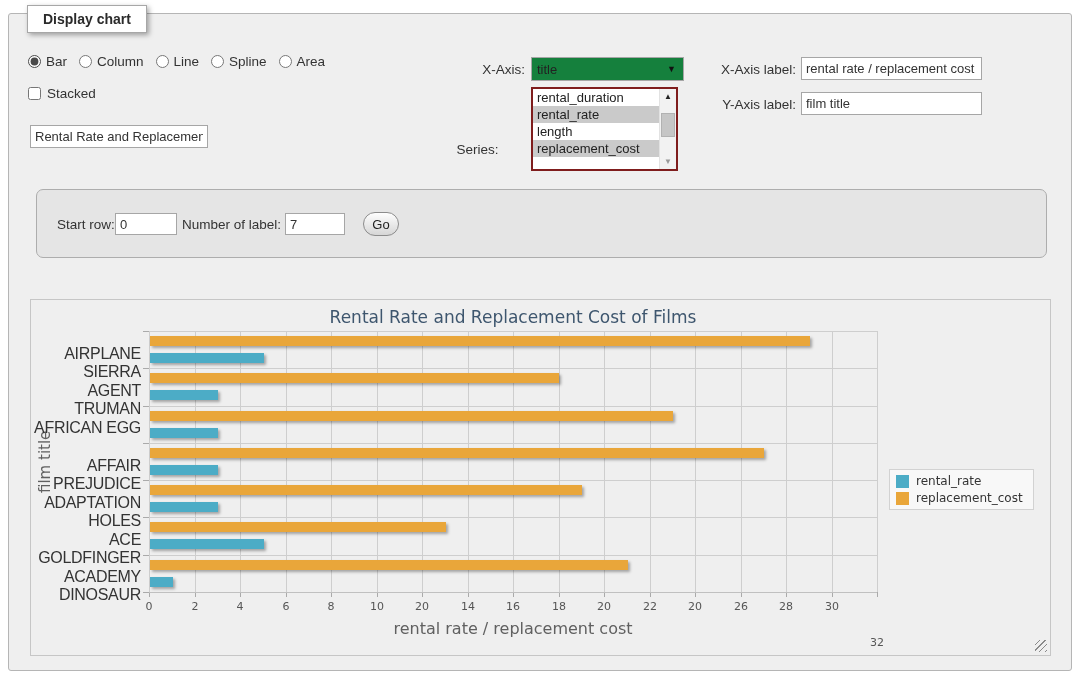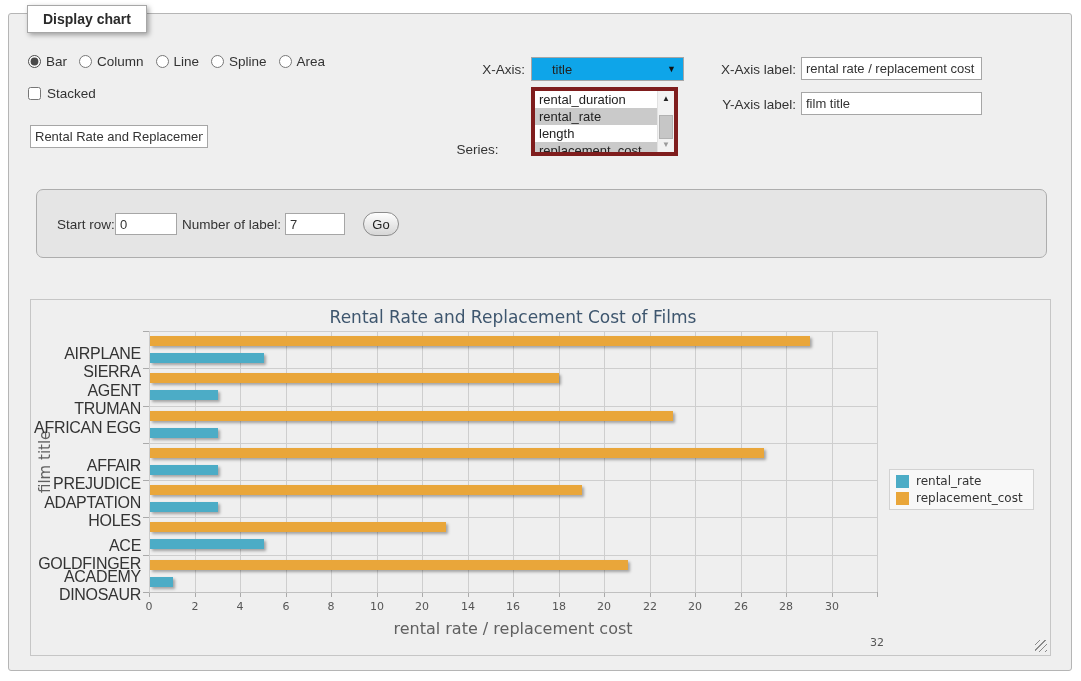--- a/index.html
+++ b/index.html
@@ -22,25 +22,25 @@
 
   .text-input { border:1px solid #a6a6a6; background:#fff; font-size:13px; color:#333;
                 font-family:"Liberation Sans", sans-serif; padding:2px 4px; }
   .title-input { left:30px; top:125px; width:178px; height:23px; }
 
   .lbl-xaxis   { left:430px; top:62px;  width:95px; text-align:right; }
   .lbl-series  { left:430px; top:142px; width:95px; text-align:center; }
   .lbl-xlabel  { left:700px; top:62px;  width:96px; text-align:right; }
   .lbl-ylabel  { left:700px; top:97px;  width:96px; text-align:right; }
 
-  .select-box { left:531px; top:57px; width:153px; height:24px; background:#0ea5e9; border:1px solid #a6a6a6;
-                font-size:13px; color:#222; display:flex; align-items:center; padding-left:20px; }
+  .select-box { left:531px; top:57px; width:153px; height:24px; background:#15803d; border:1px solid #a6a6a6;
+                font-size:13px; color:#222; display:flex; align-items:center; padding-left:5px; }
   .select-arrow { position:absolute; right:7px; top:7px; font-size:9px; color:#111; line-height:1; }
 
-  .listbox { left:531px; top:87px; width:147px; height:69px; background:#fff; border:4px solid #7f1d1d; display:flex; }
+  .listbox { left:531px; top:87px; width:147px; height:84px; background:#fff; border:2px solid #7f1d1d; display:flex; }
   .list-items { flex:1; overflow:hidden; }
   .list-item { height:17px; line-height:17px; font-size:13px; color:#222; padding-left:4px; white-space:nowrap; }
   .list-item.sel { background:#cacaca; }
   .list-scroll { width:17px; background:#f2f2f2; border-left:1px solid #e2e2e2; position:relative; }
   .scroll-btn { height:15px; display:flex; align-items:center; justify-content:center; font-size:8px; color:#222; }
   .scroll-btn.down { position:absolute; bottom:0; left:0; right:0; color:#9a9a9a; }
   .scroll-thumb { position:absolute; left:1px; right:1px; top:24px; height:24px; background:#c6c6c6; border:1px solid #b2b2b2; }
 
   .input-xlabel { left:801px; top:57px; width:181px; height:23px; }
   .input-ylabel { left:801px; top:92px; width:181px; height:23px; }
@@ -246,19 +246,19 @@
       <div class="bar" style="left: 119px; top: 128px; width: 68px; background: rgb(76, 172, 198);"></div>
       <div class="cat-label" style="top: 119px;">AFRICAN EGG</div>
       <div class="bar" style="left: 119px; top: 148px; width: 614px; background: rgb(233, 166, 58);"></div>
       <div class="bar" style="left: 119px; top: 165px; width: 68px; background: rgb(76, 172, 198);"></div>
       <div class="cat-label" style="top: 157px;">AFFAIR PREJUDICE</div>
       <div class="bar" style="left: 119px; top: 185px; width: 432px; background: rgb(233, 166, 58);"></div>
       <div class="bar" style="left: 119px; top: 202px; width: 68px; background: rgb(76, 172, 198);"></div>
       <div class="cat-label" style="top: 194px;">ADAPTATION HOLES</div>
       <div class="bar" style="left: 119px; top: 222px; width: 296px; background: rgb(233, 166, 58);"></div>
       <div class="bar" style="left: 119px; top: 239px; width: 114px; background: rgb(76, 172, 198);"></div>
-      <div class="cat-label" style="top: 231px; margin-top: 6px;">ACE GOLDFINGER</div>
+      <div class="cat-label" style="top: 231px;">ACE GOLDFINGER</div>
       <div class="bar" style="left: 119px; top: 260px; width: 478px; background: rgb(233, 166, 58);"></div>
       <div class="bar" style="left: 119px; top: 277px; width: 23px; background: rgb(76, 172, 198);"></div>
       <div class="cat-label" style="top: 268px;">ACADEMY DINOSAUR</div>
     </div>
 
 </div>
 
 </body></html>

